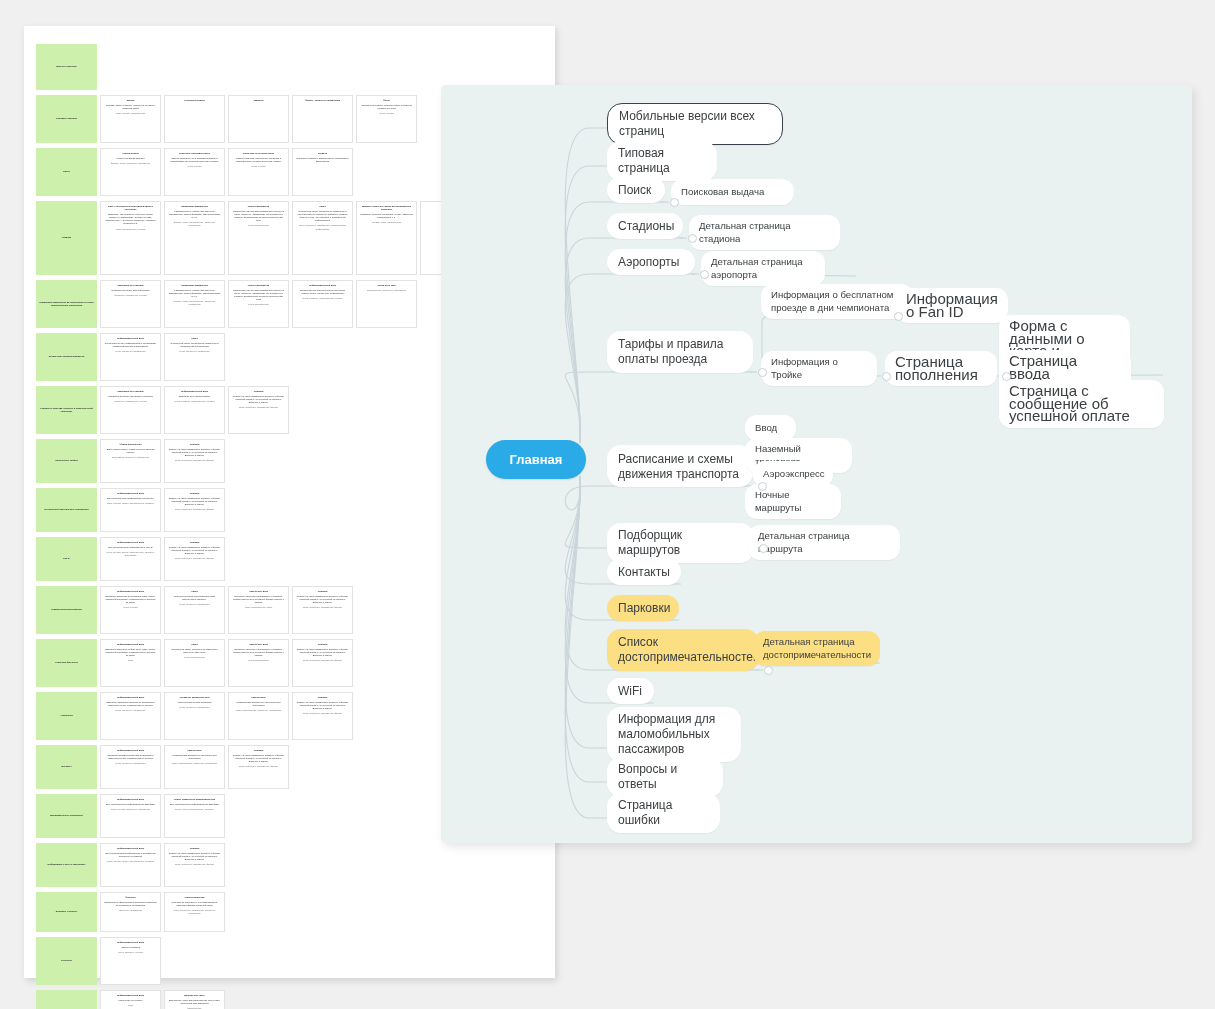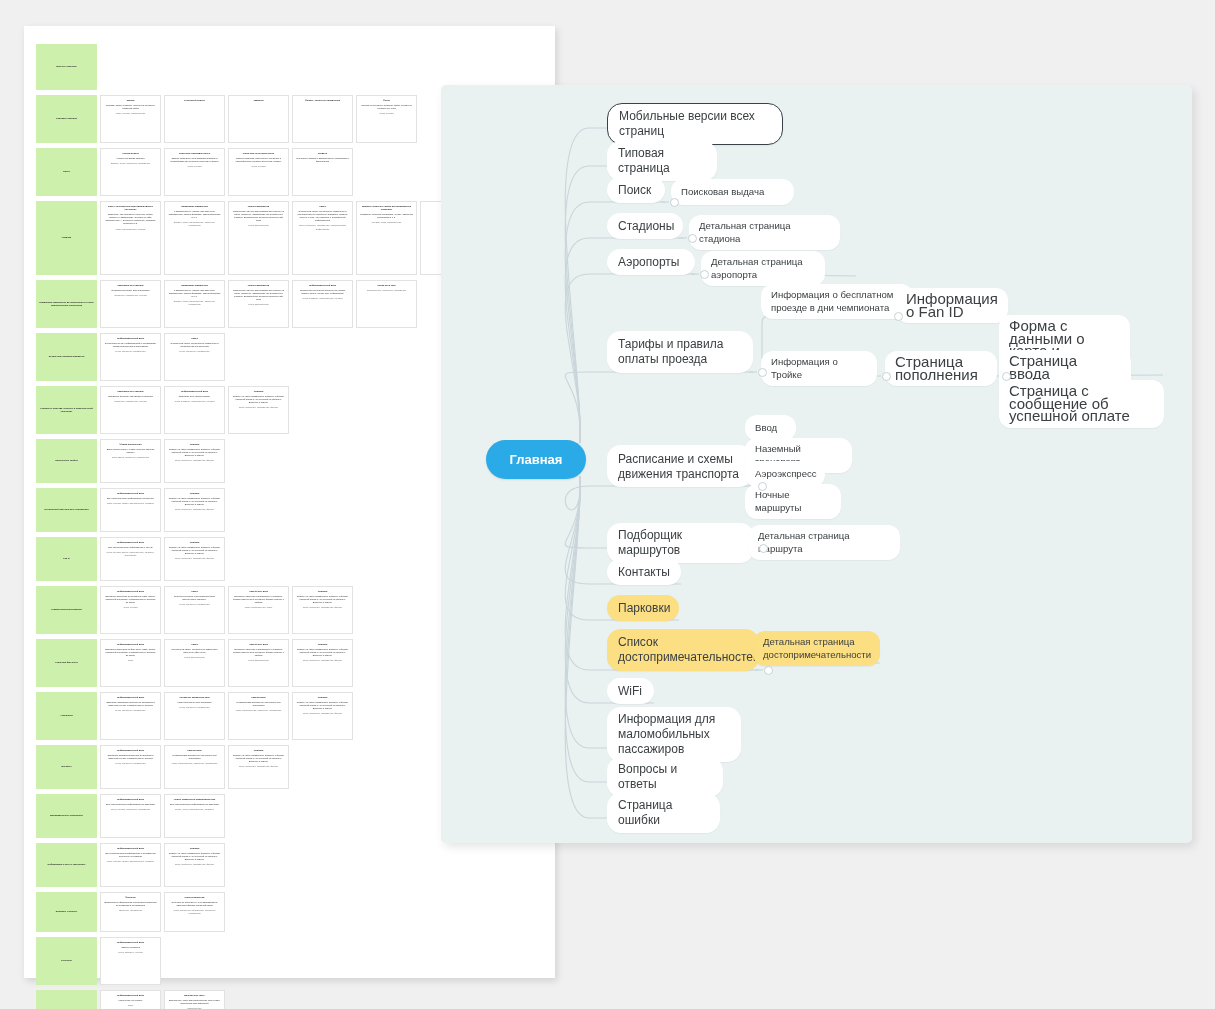--- a/index.html
+++ b/index.html
@@ -549,21 +549,21 @@
         </div>
         <div class="node l1" style="left: 166px; top: 360px; width: 146px; min-height: 42px; align-items: flex-end;">
           <span>Расписание и схемы движения транспорта</span>
         </div>
         <div class="node l2" style="left: 304px; top: 330px; width: 51px; min-height: 26px;">
           <span>Ввод</span>
         </div>
         <div class="node l2" style="left: 304px; top: 353px; width: 107px; min-height: 26px;">
           <span>Наземный транспорт</span>
         </div>
-        <div class="node l2" style="left: 304px; top: 376px; width: 80px; min-height: 26px;">
+        <div class="node l2" style="left: 312px; top: 376px; width: 80px; min-height: 26px;">
           <span>Аэроэкспресс</span>
         </div>
         <div class="node l2" style="left: 304px; top: 399px; width: 96px; min-height: 26px;">
           <span>Ночные маршруты</span>
         </div>
         <div class="node l1" style="left: 166px; top: 438px; width: 147px; min-height: 26px;">
           <span>Подборщик маршрутов</span>
         </div>
         <div class="node l2" style="left: 307px; top: 440px; width: 152px; min-height: 26px;">
           <span>Детальная страница маршрута</span>

